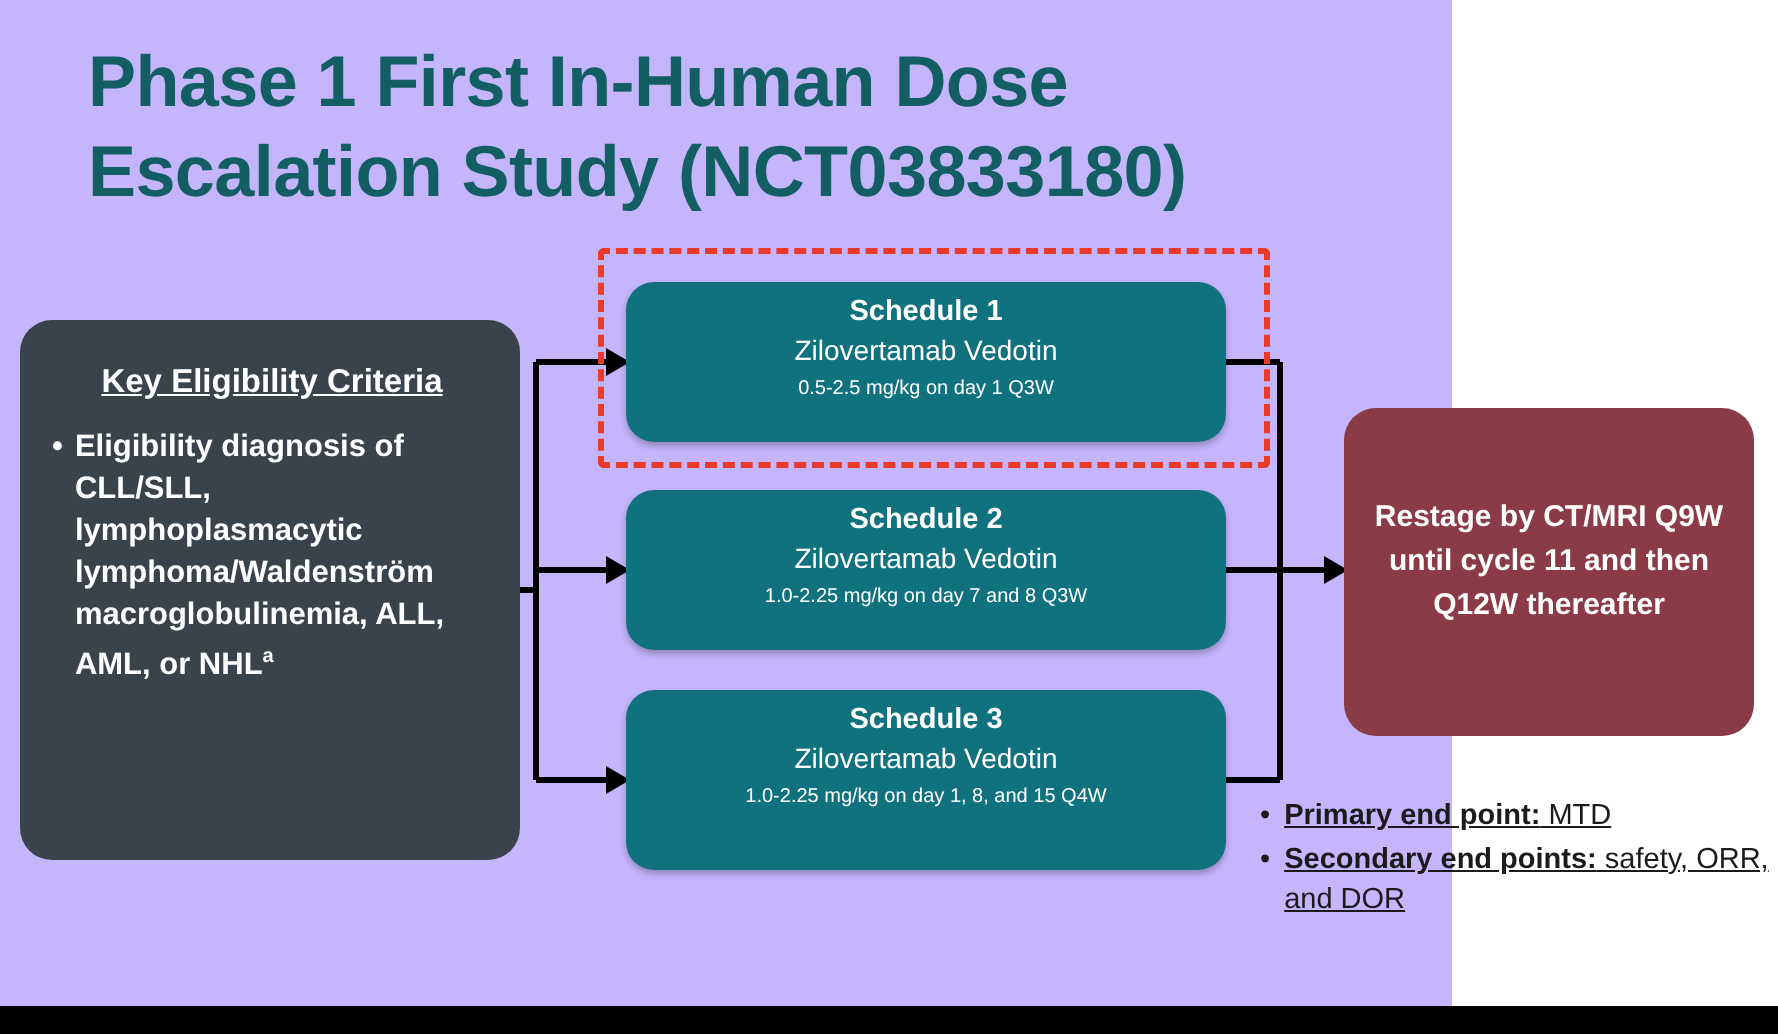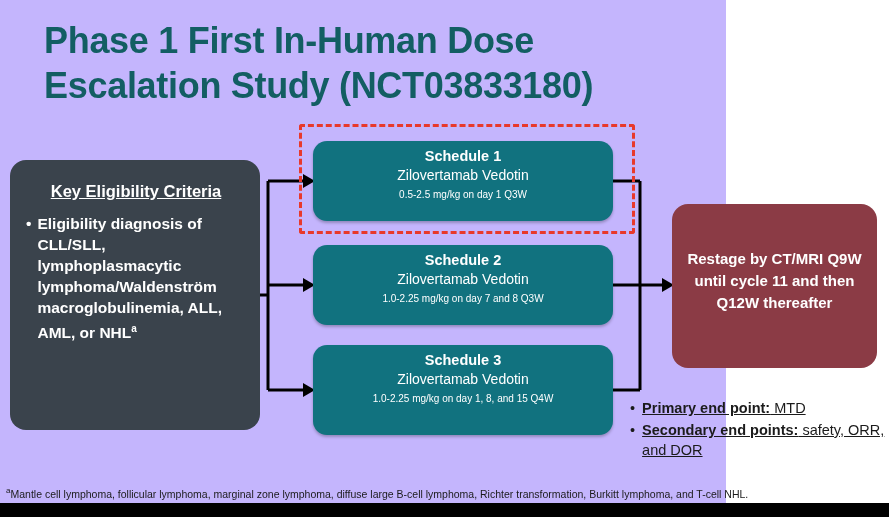--- a/index.html
+++ b/index.html
@@ -238,16 +238,15 @@
     <div class="ep-row">
       <span class="ep-bullet">•</span>
       <span class="ep-text"><span class="ep-strong">Primary end point:</span><span> MTD</span></span>
     </div>
     <div class="ep-row">
       <span class="ep-bullet">•</span>
       <span class="ep-text"><span class="ep-strong">Secondary end points:</span><span> safety, ORR, and DOR</span></span>
     </div>
   </div>
 
-  <div class="footnote"><span class="fn-sup">a</span><span>Mantle cell lymphoma, follicular lymphoma, marginal zone lymphoma, diffuse large B-cell lymphoma, Richter transformation, Burkitt lymphoma, and T-cell NHL.</span></div>
 
   <div class="bottom-strip"></div>
 </div>
 
 </body></html>

